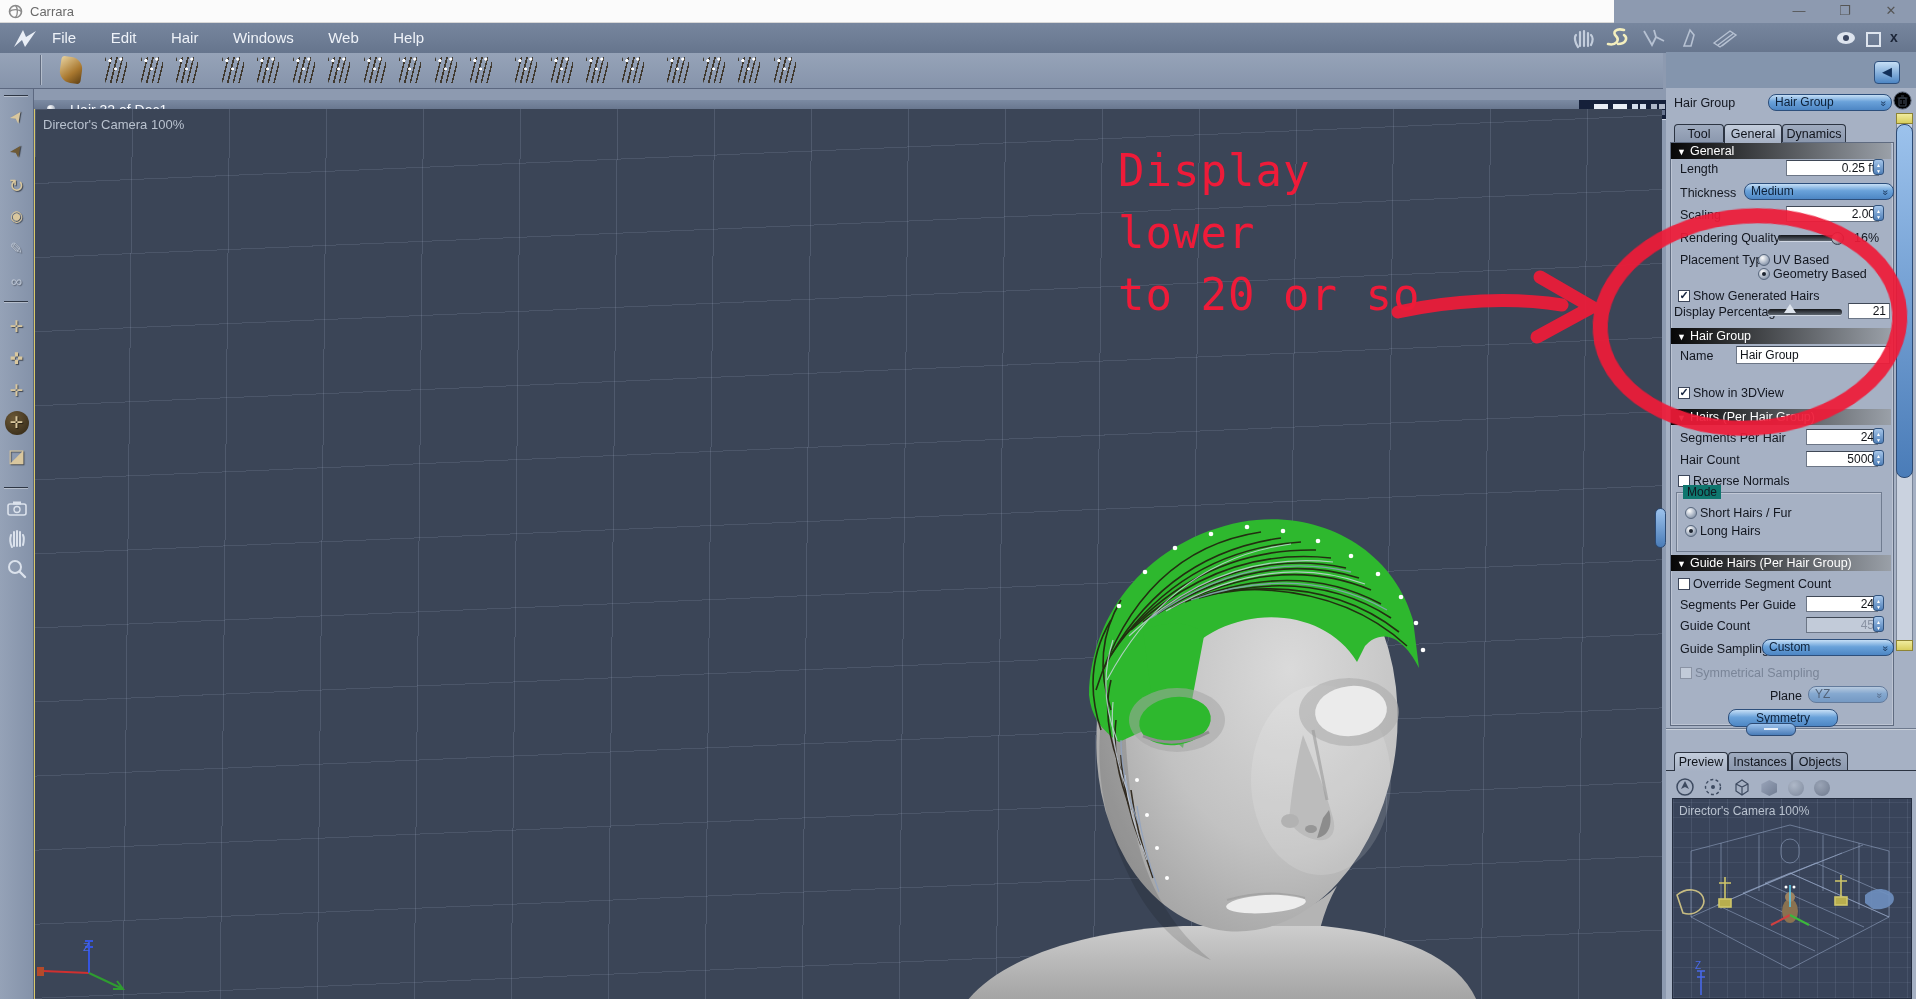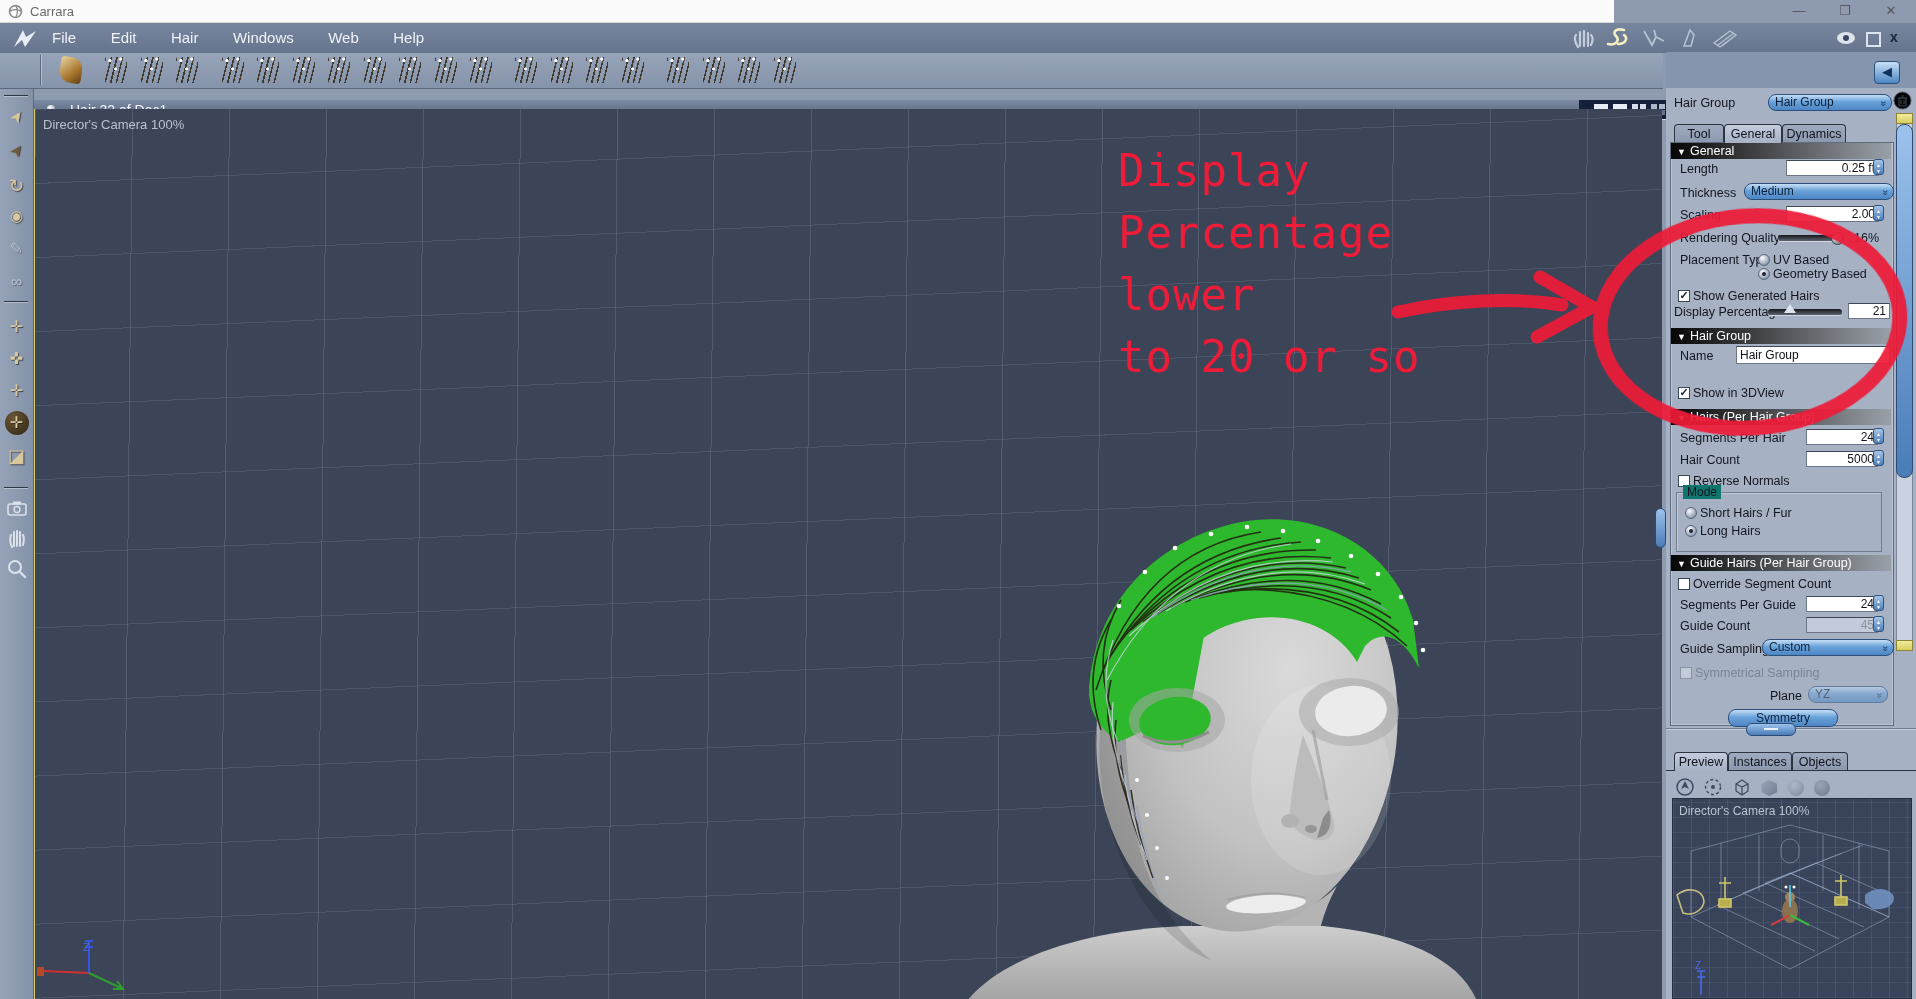--- a/index.html
+++ b/index.html
@@ -346,21 +346,20 @@
       <rect x="0" y="32" width="7" height="9" fill="#b44a2a"></rect>
       <path d="M52,38 L52,6" stroke="#3555e0" stroke-width="2"></path>
       <path d="M48,6 L56,6 M48,12 L56,12" stroke="#3555e0" stroke-width="2"></path>
       <text x="46" y="16" fill="#4868e8" font-size="11" font-family="Liberation Sans">Z</text>
       <path d="M52,38 L86,54 M80,46 L86,54 L76,54" stroke="#2f9c30" stroke-width="2" fill="none"></path>
     </svg>
   </div>
 
   <div class="abs anno-text" style="left:1118px;top:140px;z-index:60;pointer-events:none;color:#ee1b39">
     <div>Display</div>
-    <div>Percentage</div>
     <div>lower</div>
     <div>to 20 or so</div>
   </div>
   <svg class="abs" style="left:0;top:0;z-index:61;pointer-events:none" width="1916" height="999" viewBox="0 0 1916 999">
     <g stroke="#ee1b39" stroke-width="13" fill="none" stroke-linecap="round" opacity=".93">
       <path d="M1398,312 C1452,300 1512,297 1562,305"></path>
       <path d="M1540,277 L1592,307 L1537,337"></path>
       <ellipse cx="1750" cy="322" rx="150" ry="106" transform="rotate(-4 1750 322)" stroke-width="15"></ellipse>
     </g>
   </svg>

